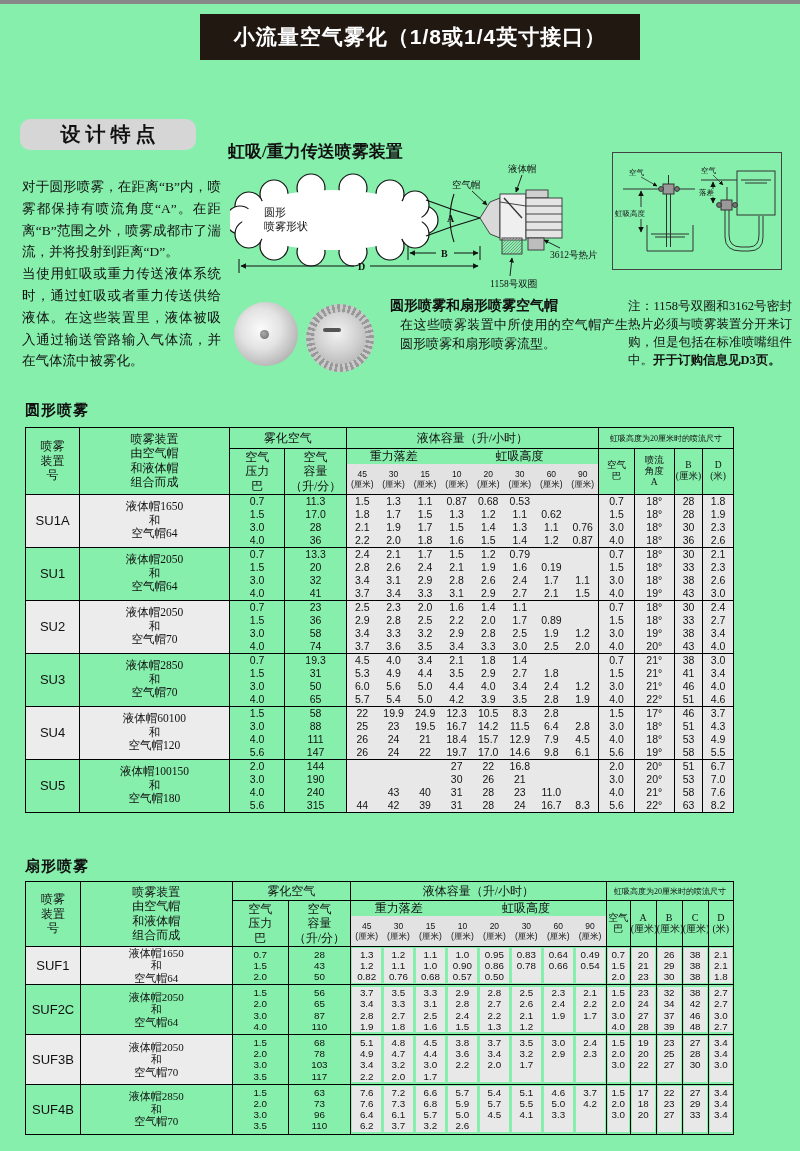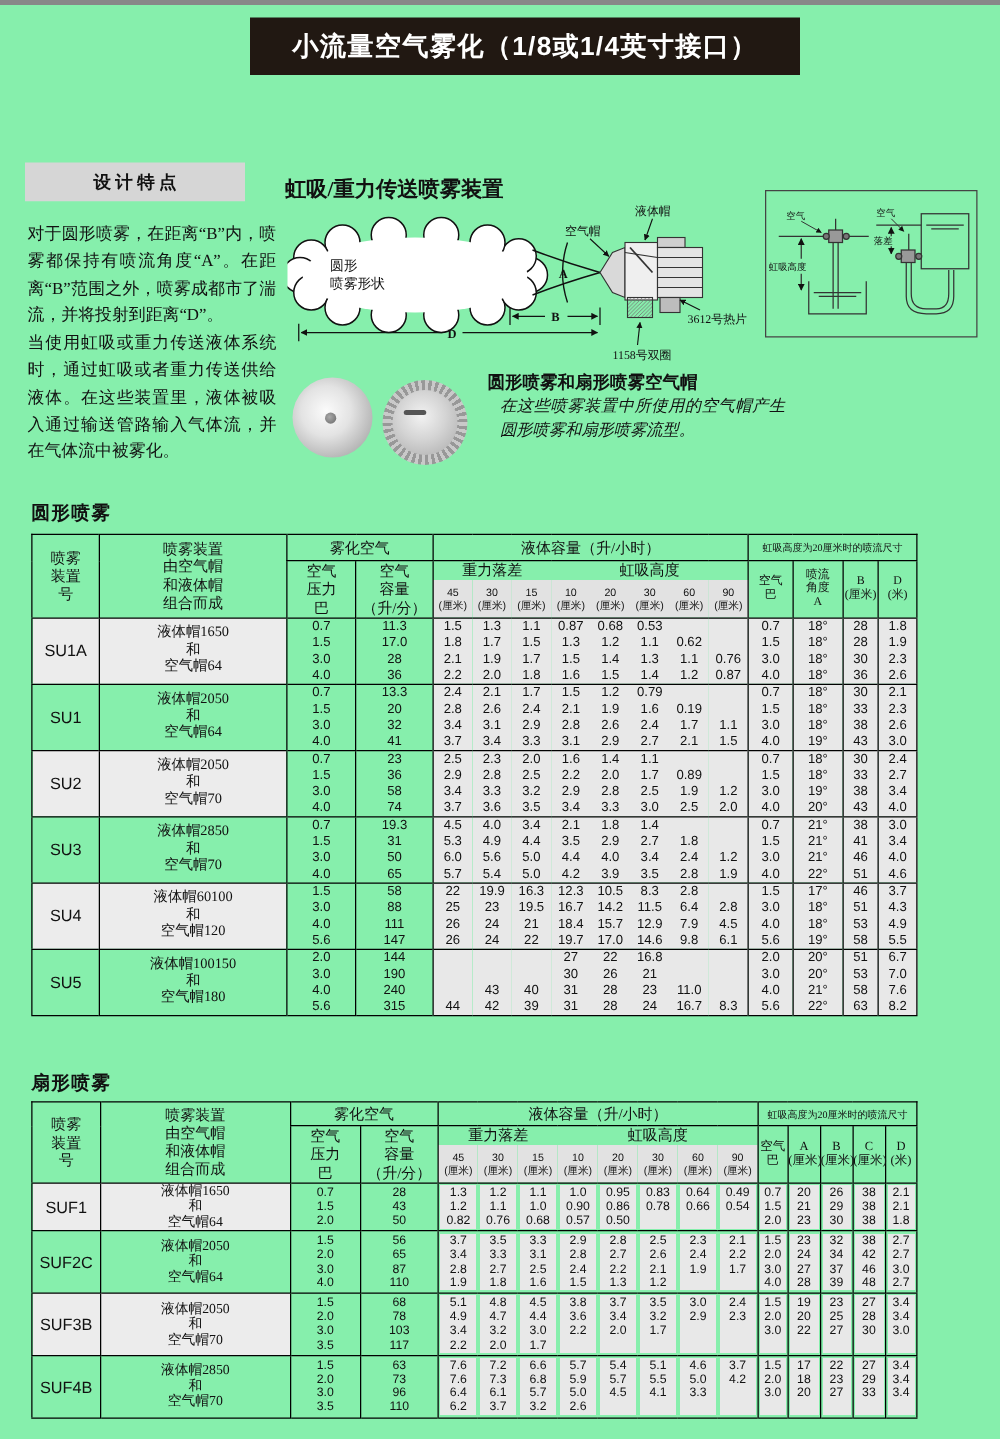--- a/index.html
+++ b/index.html
@@ -5,42 +5,42 @@
   html,body{margin:0;padding:0;background:#888;}
   .page{position:relative;width:800px;height:1151px;background:#86efac;margin:4px auto;overflow:hidden;
         font-family:"Liberation Sans",sans-serif;color:#111;}
   .cjk{font-family:"Liberation Serif",serif;}
 
   .banner{position:absolute;left:200px;top:10px;width:440px;height:46px;background:#211812;
           color:#fff;display:flex;align-items:center;justify-content:center;
           font-size:21px;font-weight:bold;letter-spacing:1px;}
   .main-title{position:absolute;left:226px;top:90px;font-size:36px;font-weight:900;letter-spacing:2px;}
   .sub-title{position:absolute;left:228px;top:136px;font-size:17px;font-weight:bold;}
-  .design-box{position:absolute;left:20px;top:126px;width:176px;height:31px;background:#d6d6d6;
-              display:flex;align-items:center;justify-content:center;font-size:14px;font-weight:bold;}
+  .design-box{position:absolute;left:20px;top:115px;width:176px;height:31px;background:#d6d6d6;
+              display:flex;align-items:center;justify-content:center;font-size:20px;font-weight:bold;border-radius:10px;}
   .intro{position:absolute;left:22px;top:172px;width:199px;font-size:13.5px;line-height:21.8px;
          text-align:justify;}
   .intro p{margin:0;}
 
   .diagram-svg{position:absolute;left:230px;top:150px;}
   .inset-box{position:absolute;left:612px;top:148px;width:168px;height:116px;border:1px solid #444;}
 
   .cap-photo{position:absolute;border-radius:50%;}
   .cap1{left:234px;top:298px;width:64px;height:64px;
         background:radial-gradient(circle at 42% 42%, #fbfbfb 0%, #e3e3e3 38%, #b8b8b8 72%, #8f8f8f 100%);}
   .cap1-hole{position:absolute;left:26px;top:28px;width:9px;height:9px;border-radius:50%;
         background:radial-gradient(circle at 40% 40%, #aaa, #666);}
   .cap2{left:306px;top:300px;width:68px;height:68px;
         background:repeating-conic-gradient(#c9c9c9 0deg 5deg, #989898 5deg 10deg);}
   .cap2-face{position:absolute;left:8px;top:8px;width:52px;height:52px;border-radius:50%;
         background:radial-gradient(circle at 45% 40%, #f2f2f2 0%, #d4d4d4 45%, #a9a9a9 100%);}
   .cap2-slot{position:absolute;left:17px;top:24px;width:18px;height:4px;background:#555;border-radius:2px;}
 
   .caption-title{position:absolute;left:390px;top:293px;font-size:14px;font-weight:bold;}
-  .caption-body{position:absolute;left:400px;top:312px;width:228px;font-size:13px;line-height:18.5px;text-align:justify;font-style:italic;}
+  .caption-body{position:absolute;left:400px;top:312px;width:228px;font-size:13px;line-height:18.5px;text-align:justify;}
   .note{position:absolute;left:628px;top:293px;width:164px;font-size:12.5px;line-height:18px;text-align:justify;}
   .note .nlabel{font-weight:normal;}
   .note .nbold{font-weight:bold;}
 
   .sec-title{position:absolute;font-size:15px;font-weight:bold;letter-spacing:1px;}
   .sec1{left:25px;top:397px;}
   .sec2{left:25px;top:853px;}
 
   .twrap{position:absolute;left:25px;width:709px;}
   .t1wrap{top:423px;}
@@ -207,20 +207,23 @@
     <div class="cap1-hole"></div>
   </div>
   <div class="cap-photo cap2">
     <div class="cap2-face"></div>
     <div class="cap2-slot"></div>
   </div>
 
   <div class="caption-title cjk">圆形喷雾和扇形喷雾空气帽</div>
   <div class="caption-body cjk">在这些喷雾装置中所使用的空气帽产生圆形喷雾和扇形喷雾流型。</div>
 
+  <div class="note cjk">
+    <span class="nlabel">注：</span><span>1158号双圈和3162号密封热片必须与喷雾装置分开来订购，但是包括在标准喷嘴组件中。</span><span class="nbold">开于订购信息见D3页。</span>
+  </div>
 
   <div class="sec-title sec1 cjk">圆形喷雾</div>
   <div class="twrap t1wrap">
     <table class="dtable" id="table0">
         <colgroup>
           <col style="width: 7.6%;">
           <col style="width: 21%;">
           <col style="width: 7.8%;">
           <col style="width: 8.6%;">
           <col style="width: 4.43%;">
@@ -550,21 +553,21 @@
 111
 147</td>
             <td class="num bdl">22
 25
 26
 26</td>
             <td class="num">19.9
 23
 24
 24</td>
-            <td class="num">16.3
+            <td class="num">24.9
 19.5
 21
 22</td>
             <td class="num">12.3
 16.7
 18.4
 19.7</td>
             <td class="num">10.5
 14.2
 15.7

